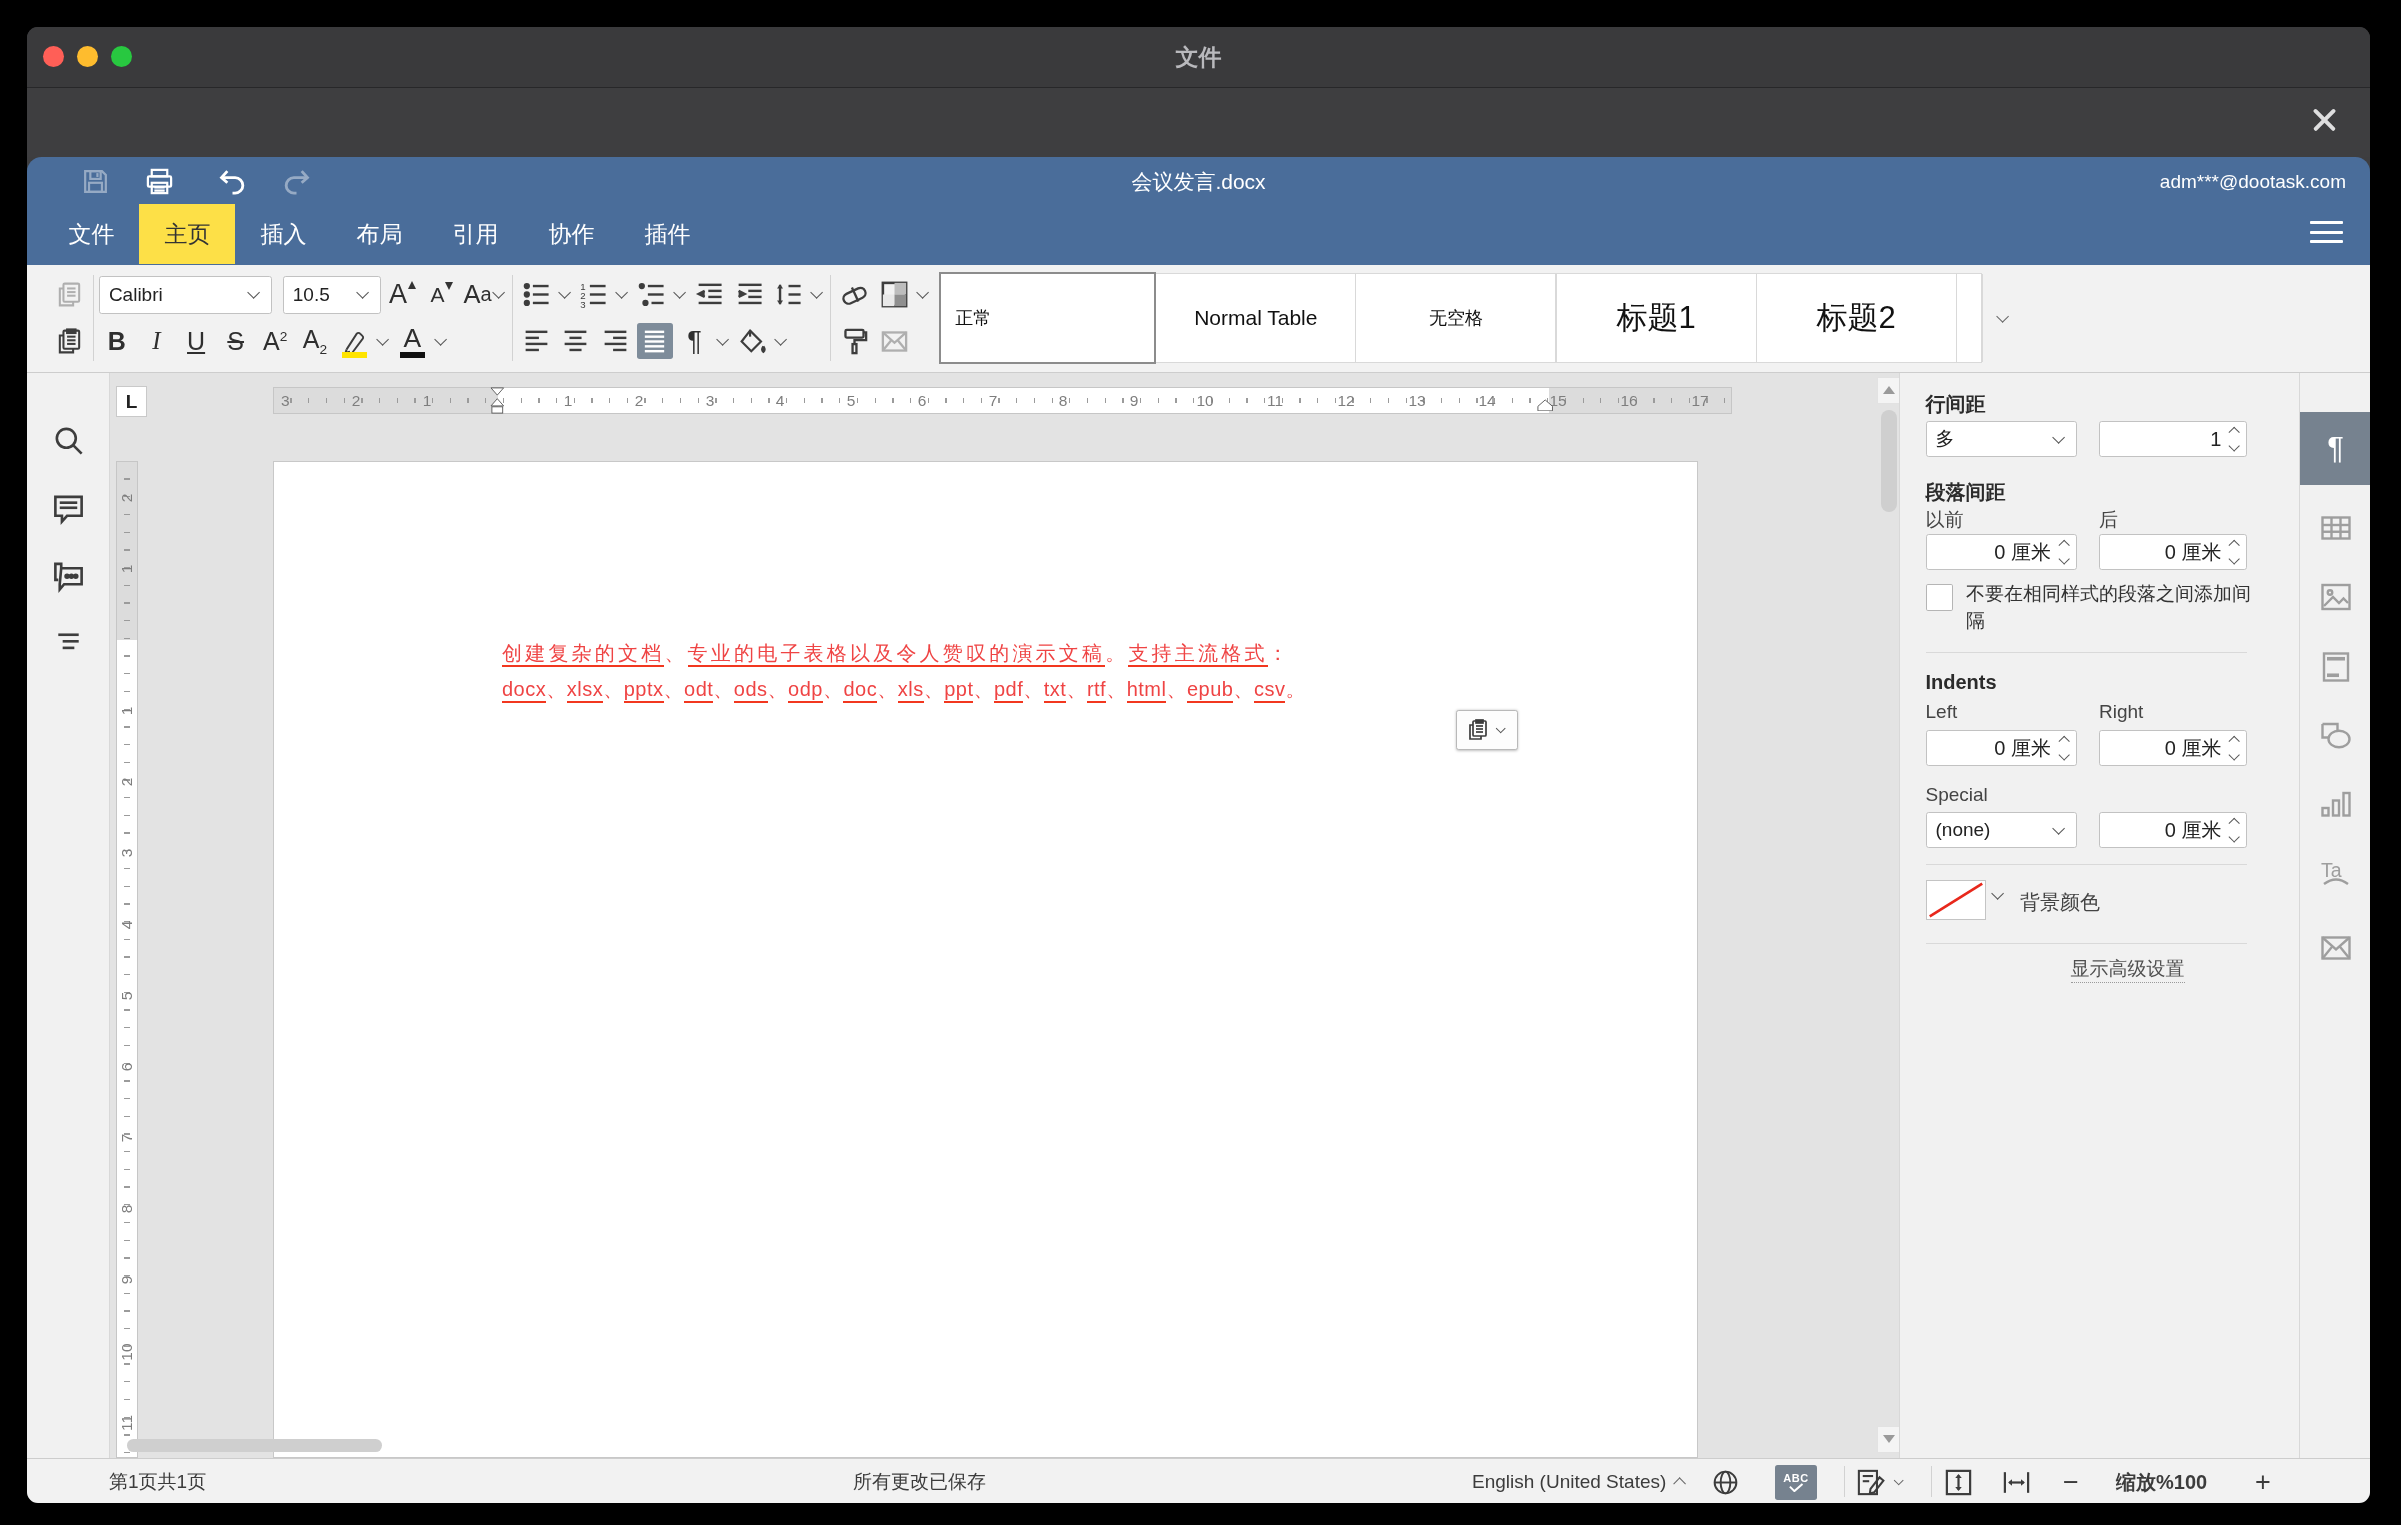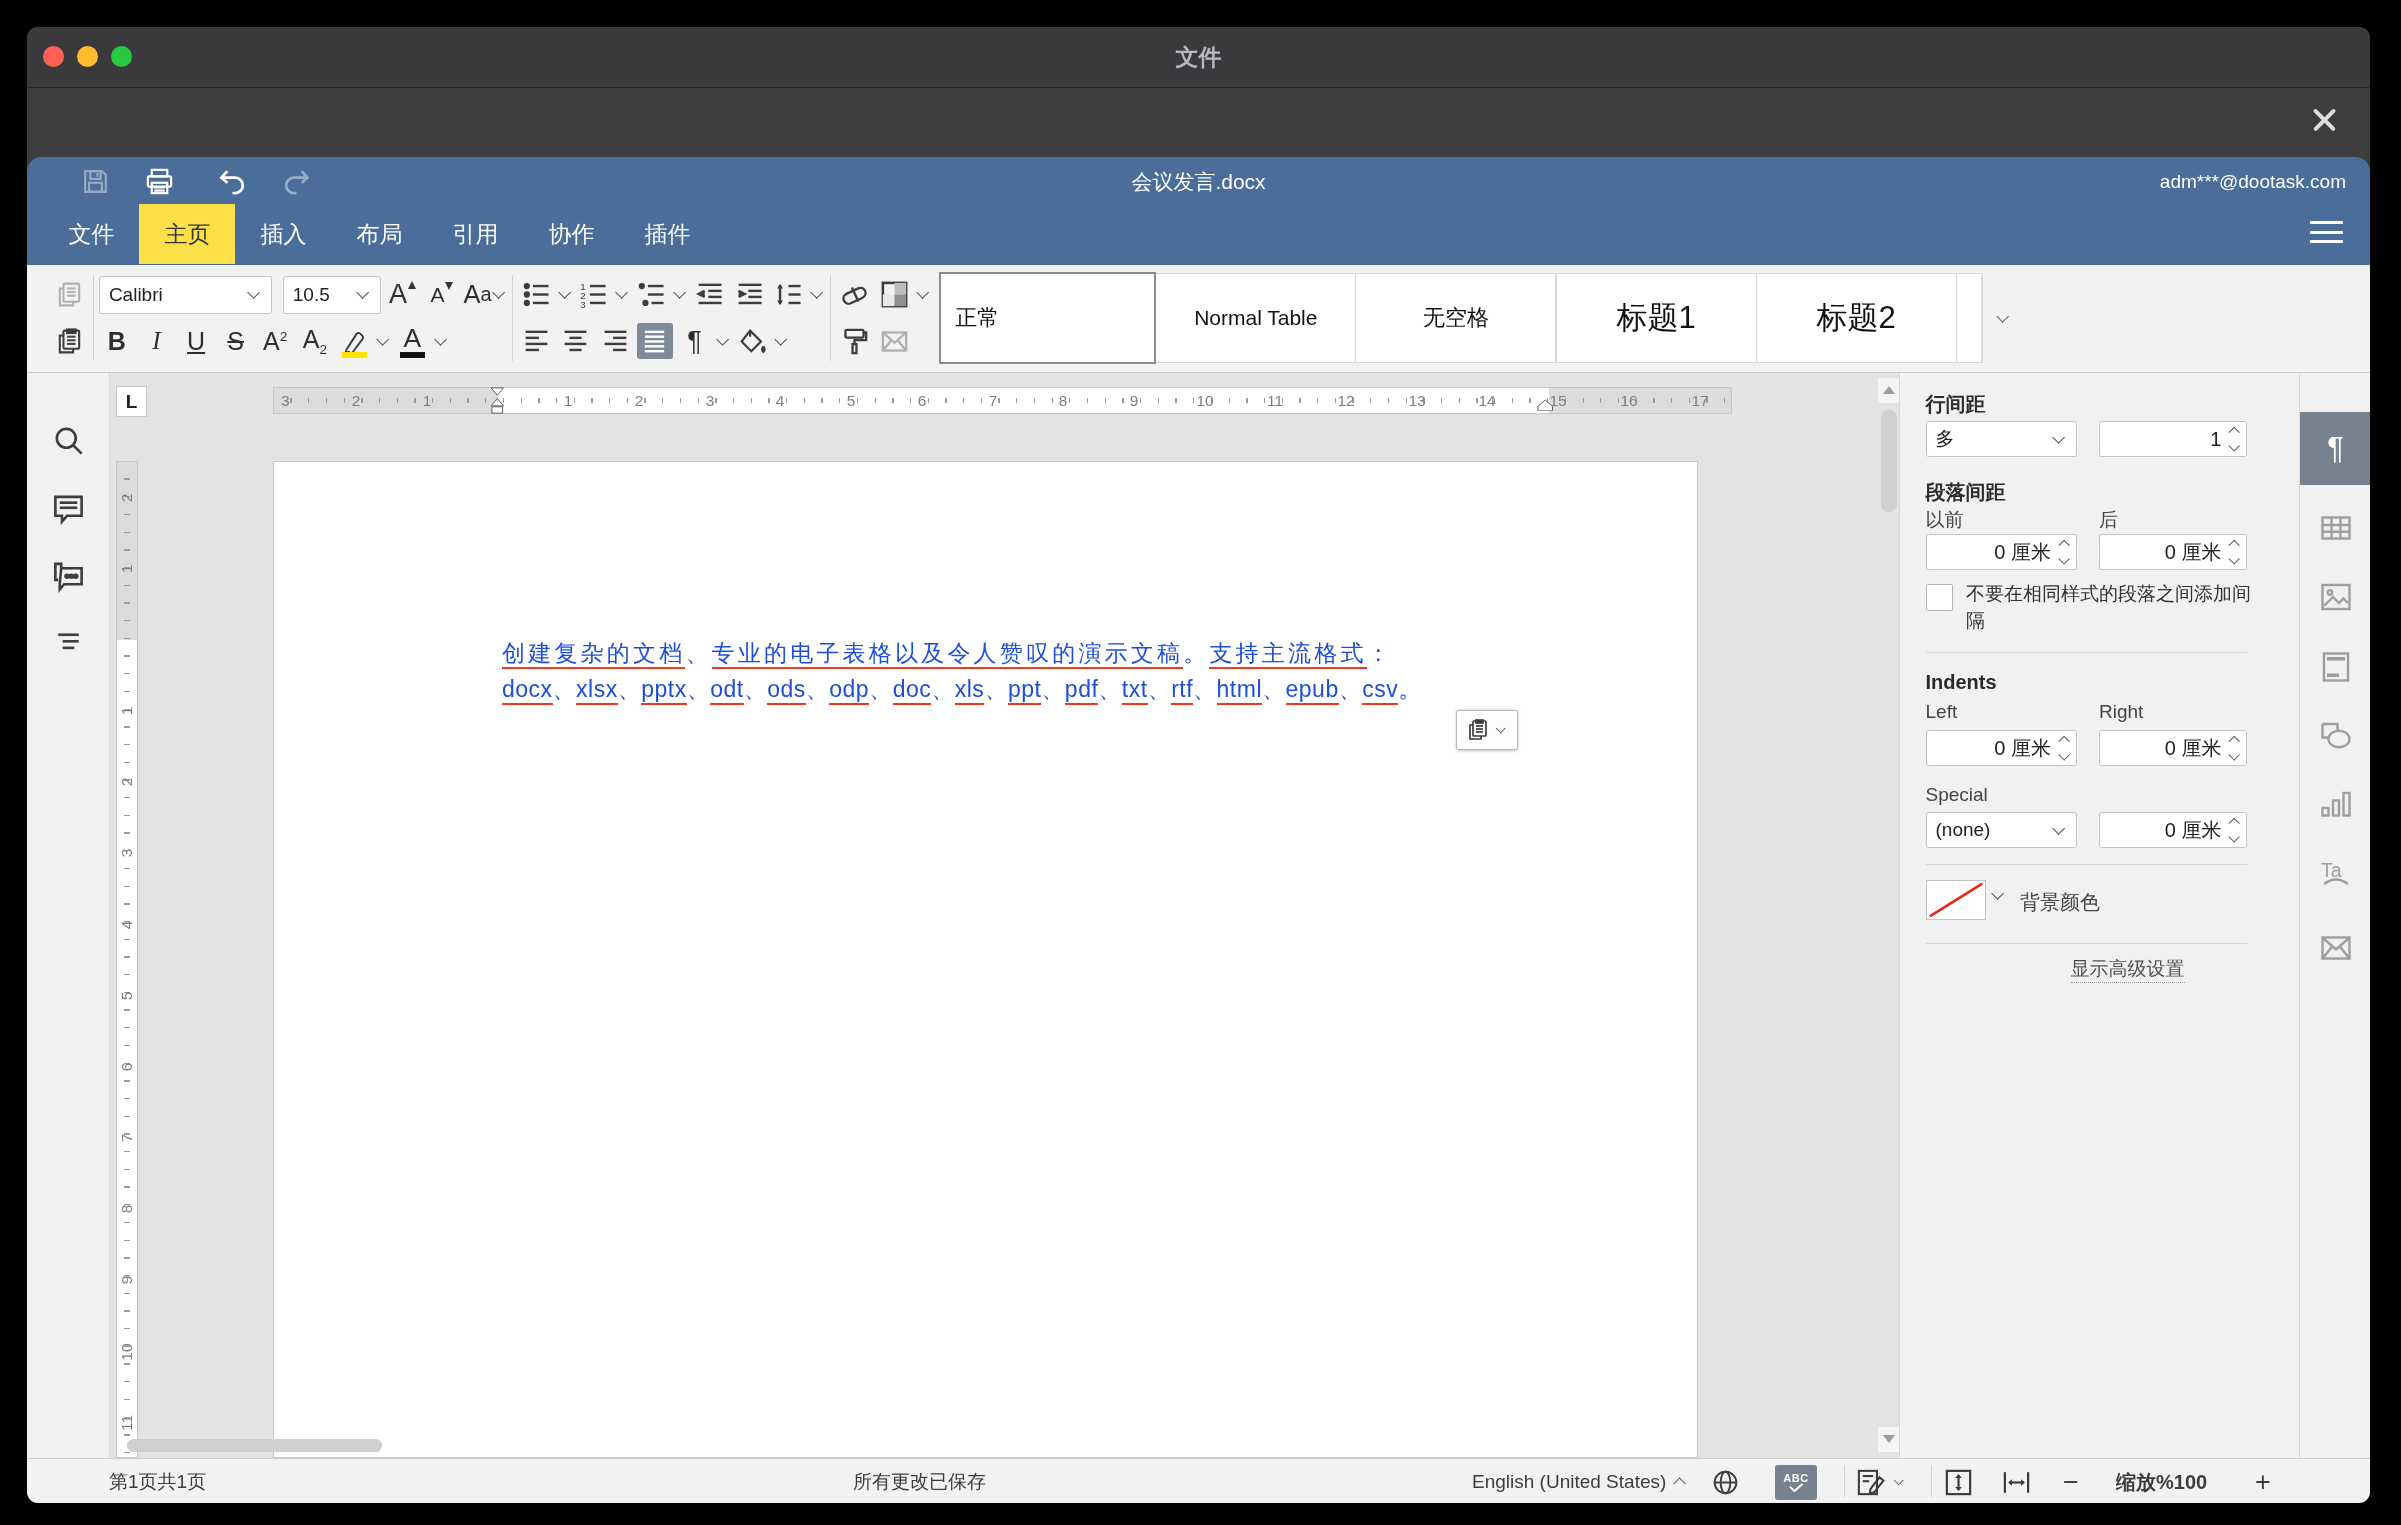--- a/index.html
+++ b/index.html
@@ -44,21 +44,21 @@
   .spin{background:#fff;border:0.9px solid #c2c2c2;border-radius:2.7px;height:36px;display:flex;align-items:center;
     justify-content:flex-end;padding:0 7.3px;font-size:20px;color:#222;gap:9px;}
   .spin .arr{display:flex;flex-direction:column;gap:6.4px;}
   .spin .arr .chv{margin:0;width:7.3px;height:7.3px;}
   .hl-bar{position:absolute;left:5.5px;bottom:1.8px;width:25.5px;height:5.5px;background:#ffe400;}
   .fc-bar{position:absolute;left:5.5px;bottom:1.8px;width:25.5px;height:5.5px;background:#111;}
   .justify-tile{background:#7e8c9a;border-radius:2.7px;}
   
   #styles{display:flex;align-items:center;margin-left:9px;}
   .style-box{width:199px;height:88px;background:#fff;border:0.9px solid #d9d9d9;margin-left:-0.9px;display:flex;
-    align-items:center;justify-content:center;font-size:22px;color:#111;white-space:nowrap;overflow:hidden;cursor:pointer;}
+    align-items:center;justify-content:center;font-size:18px;color:#111;white-space:nowrap;overflow:hidden;cursor:pointer;}
   .style-box.sel{border:2.7px solid #8c8c8c;z-index:1;}
   .style-box.first{justify-content:flex-start;padding-left:14.6px;}
   .style-box.big{font-size:31px;}
   .style-sliver{width:24px;height:88px;background:#fff;border:0.9px solid #d9d9d9;margin-left:-0.9px;}
   #styles-more{width:42px;height:88px;display:flex;align-items:center;justify-content:center;border-left:0.9px solid #d9d9d9;cursor:pointer;}
   
   #main{position:absolute;left:0;top:346px;width:100%;height:1085px;background:#e3e3e3;}
   #left-strip{position:absolute;left:0;top:0;width:82px;height:100%;background:#f1f1f1;border-right:0.9px solid #d8d8d8;}
   .ls-icon{position:absolute;left:24px;width:35px;height:35px;cursor:pointer;color:#3d3d3d;}
   
@@ -71,21 +71,21 @@
     background:repeating-linear-gradient(90deg,transparent 0 16.4px,#9b9b9b 16.4px 17.7px);}
   .rnum{position:absolute;top:0;height:25.5px;line-height:25.5px;font-size:15.5px;color:#7e7e7e;transform:translateX(-50%);}
   #vruler{position:absolute;left:89px;top:88px;width:20px;height:995px;background:#fff;border:0.9px solid #c6c6c6;}
   #vruler .margin-t{position:absolute;left:0;top:0;width:100%;height:178px;background:#dcdcdc;}
   #vruler .ticks{position:absolute;left:7.3px;top:0;width:5.5px;height:100%;
     background:repeating-linear-gradient(180deg,transparent 0 16.4px,#9b9b9b 16.4px 17.7px);}
   .vnum{position:absolute;left:0;width:20px;text-align:center;font-size:15.5px;color:#7e7e7e;transform:translateY(-50%) rotate(-90deg);}
   .ind-mark{position:absolute;z-index:3;}
   
   #page{position:absolute;left:246px;top:88px;width:1425px;height:997px;background:#fff;border:0.9px solid #c8c8c8;box-sizing:border-box;}
-  #doc-text{position:absolute;left:228px;top:173px;width:1058px;font-size:23px;line-height:36px;color:#1d4ed8;}
+  #doc-text{position:absolute;left:228px;top:173px;width:1058px;font-size:20px;line-height:36px;color:#ef4444;}
   #line1{letter-spacing:3.2px;}
   #line2{letter-spacing:0.5px;}
   .missp{border-bottom:2.7px solid #f2371f;padding-bottom:0.9px;}
   #paste-opt{position:absolute;left:1182px;top:248px;width:60px;height:38px;background:#fdfdfd;border:0.9px solid #b9b9b9;
     border-radius:2.7px;display:flex;align-items:center;justify-content:center;gap:4.6px;box-shadow:0 0.9px 2.7px rgba(0,0,0,.25);cursor:pointer;}
   
   #vscroll{position:absolute;left:1850px;top:3.6px;width:24px;height:1077px;}
   #vscroll .sbtn{position:absolute;left:0;width:24px;height:27px;background:#f4f4f4;border:0.9px solid #e2e2e2;box-sizing:border-box;
     display:flex;align-items:center;justify-content:center;cursor:pointer;}
   #vscroll .thumb{position:absolute;left:3.6px;top:33px;width:16.4px;height:102px;background:#cfcfcf;border-radius:8.2px;cursor:pointer;}

